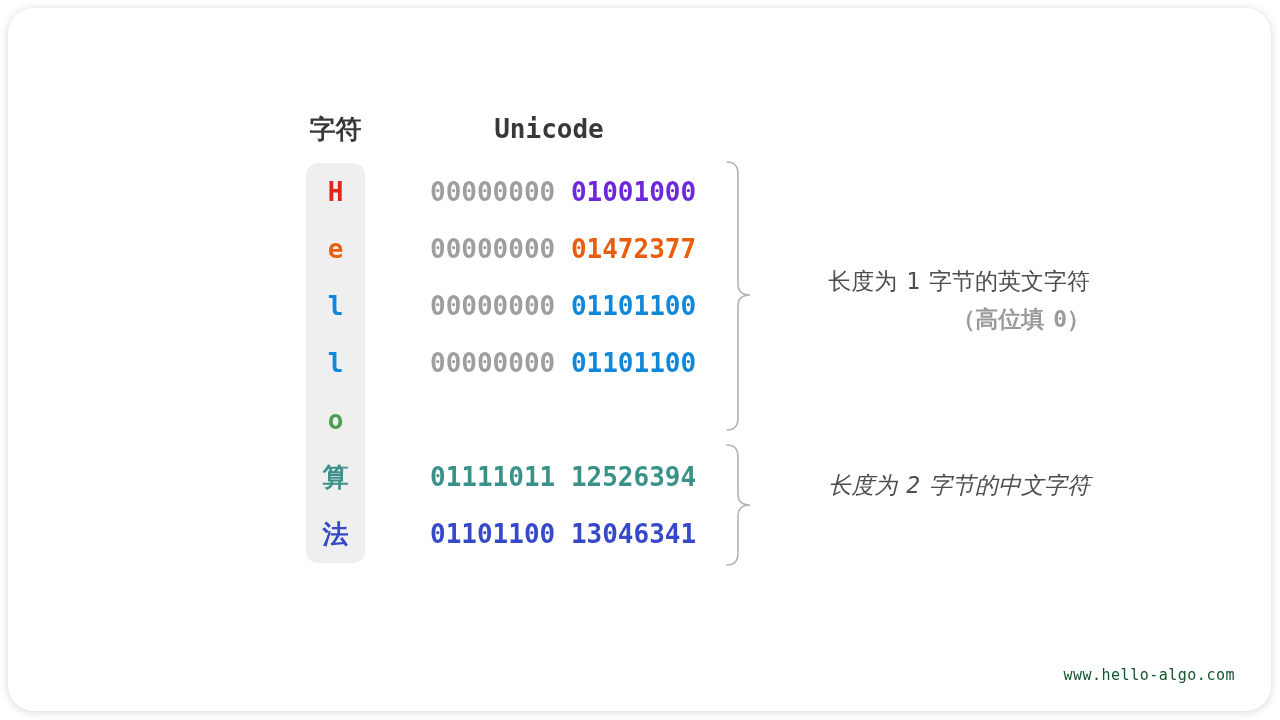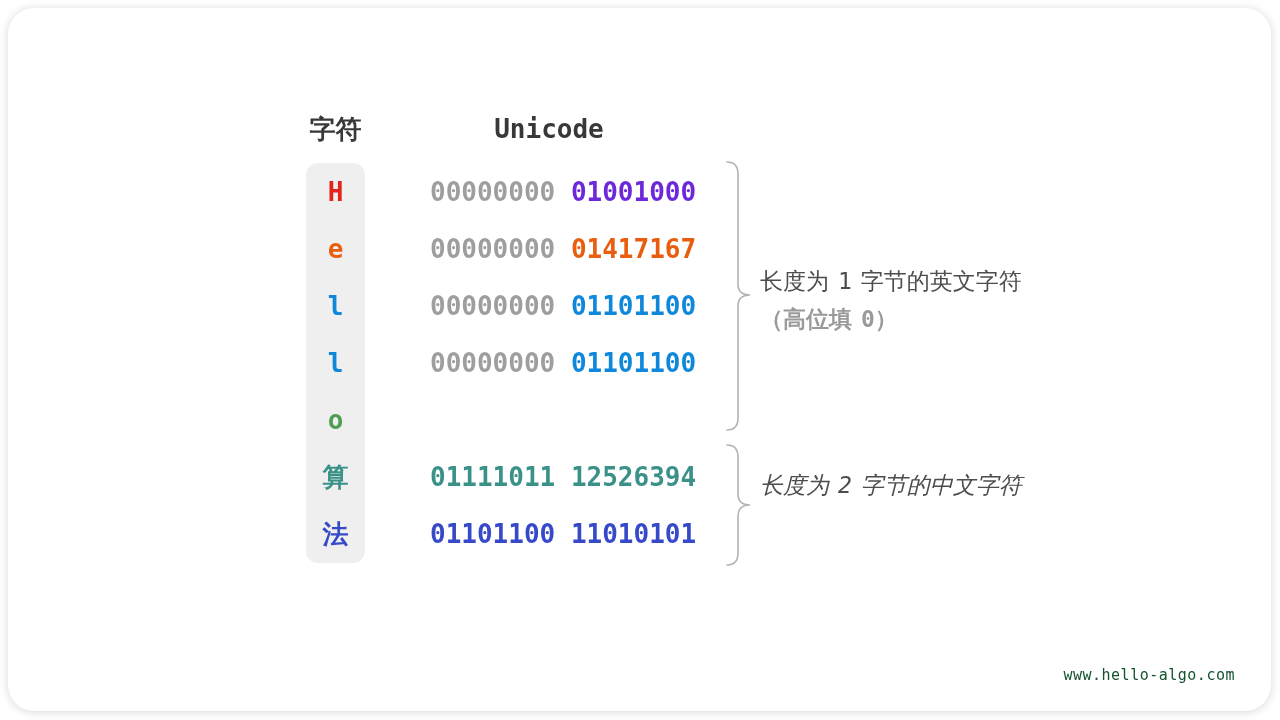--- a/index.html
+++ b/index.html
@@ -83,21 +83,21 @@
   .braces-svg {
     position: absolute;
     left: 720px; top: 150px;
   }
 
   
   .annotation {
     position: absolute;
     left: 760px;
     width: 330px;
-    text-align: left;
+    text-align: right;
     font-size: 23px;
     color: #4d4d4d;
     line-height: 38px;
   }
   .annotation-english { top: 262px; }
   .annotation-chinese { top: 466px; font-style: italic; }
   .annotation .num {
     font-family: "DejaVu Sans Mono", "Liberation Mono", monospace;
     margin: 0 9px;
   }
@@ -128,40 +128,40 @@
 
   <div class="char-col-bg"></div>
 
   <div class="rows">
     <div class="row">
       <div class="cell-char mono" style="color: rgb(225, 37, 27);">H</div>
       <div class="cell-bin mono"><span style="color: rgb(158, 158, 158);">00000000</span> <span style="color: #6d28d9;">01001000</span></div>
     </div>
     <div class="row">
       <div class="cell-char mono" style="color: rgb(232, 94, 14);">e</div>
-      <div class="cell-bin mono"><span style="color: rgb(158, 158, 158);">00000000</span> <span style="color: rgb(232, 94, 14);">01417167</span></div>
+      <div class="cell-bin mono"><span style="color: rgb(158, 158, 158);">00000000</span> <span style="color: rgb(232, 94, 14);">01472377</span></div>
     </div>
     <div class="row">
       <div class="cell-char mono" style="color: rgb(15, 135, 218);">l</div>
       <div class="cell-bin mono"><span style="color: rgb(158, 158, 158);">00000000</span> <span style="color: rgb(15, 135, 218);">01101100</span></div>
     </div>
     <div class="row">
       <div class="cell-char mono" style="color: rgb(15, 135, 218);">l</div>
       <div class="cell-bin mono"><span style="color: rgb(158, 158, 158);">00000000</span> <span style="color: rgb(15, 135, 218);">01101100</span></div>
     </div>
     <div class="row">
       <div class="cell-char mono" style="color: rgb(77, 158, 83);">o</div>
     </div>
     <div class="row">
       <div class="cell-char" style="color: rgb(58, 145, 136);">算</div>
       <div class="cell-bin mono"><span style="color: rgb(58, 145, 136);">01111011</span> <span style="color: rgb(58, 145, 136);">12526394</span></div>
     </div>
     <div class="row">
       <div class="cell-char" style="color: rgb(54, 73, 201);">法</div>
-      <div class="cell-bin mono"><span style="color: rgb(54, 73, 201);">01101100</span> <span style="color: rgb(54, 73, 201);">11010101</span></div>
+      <div class="cell-bin mono"><span style="color: rgb(54, 73, 201);">01101100</span> <span style="color: rgb(54, 73, 201);">13046341</span></div>
     </div>
   </div>
 
   <svg class="braces-svg" width="40" height="425" viewBox="0 0 40 425">
     <path d="M7 12 Q18 12 18 24 L18 134 Q18 145 30 145 Q18 145 18 156 L18 268 Q18 280 7 280" fill="none" stroke="#b3b3b3" stroke-width="1.6" stroke-linecap="round"></path>
     <path d="M7 295 Q18 295 18 307 L18 344 Q18 355 30 355 Q18 355 18 366 L18 403 Q18 415 7 415" fill="none" stroke="#b3b3b3" stroke-width="1.6" stroke-linecap="round"></path>
   </svg>
 
   <div class="annotation annotation-english">
     <div><span>长度为</span><span class="num">1</span><span>字节的英文字符</span></div>

